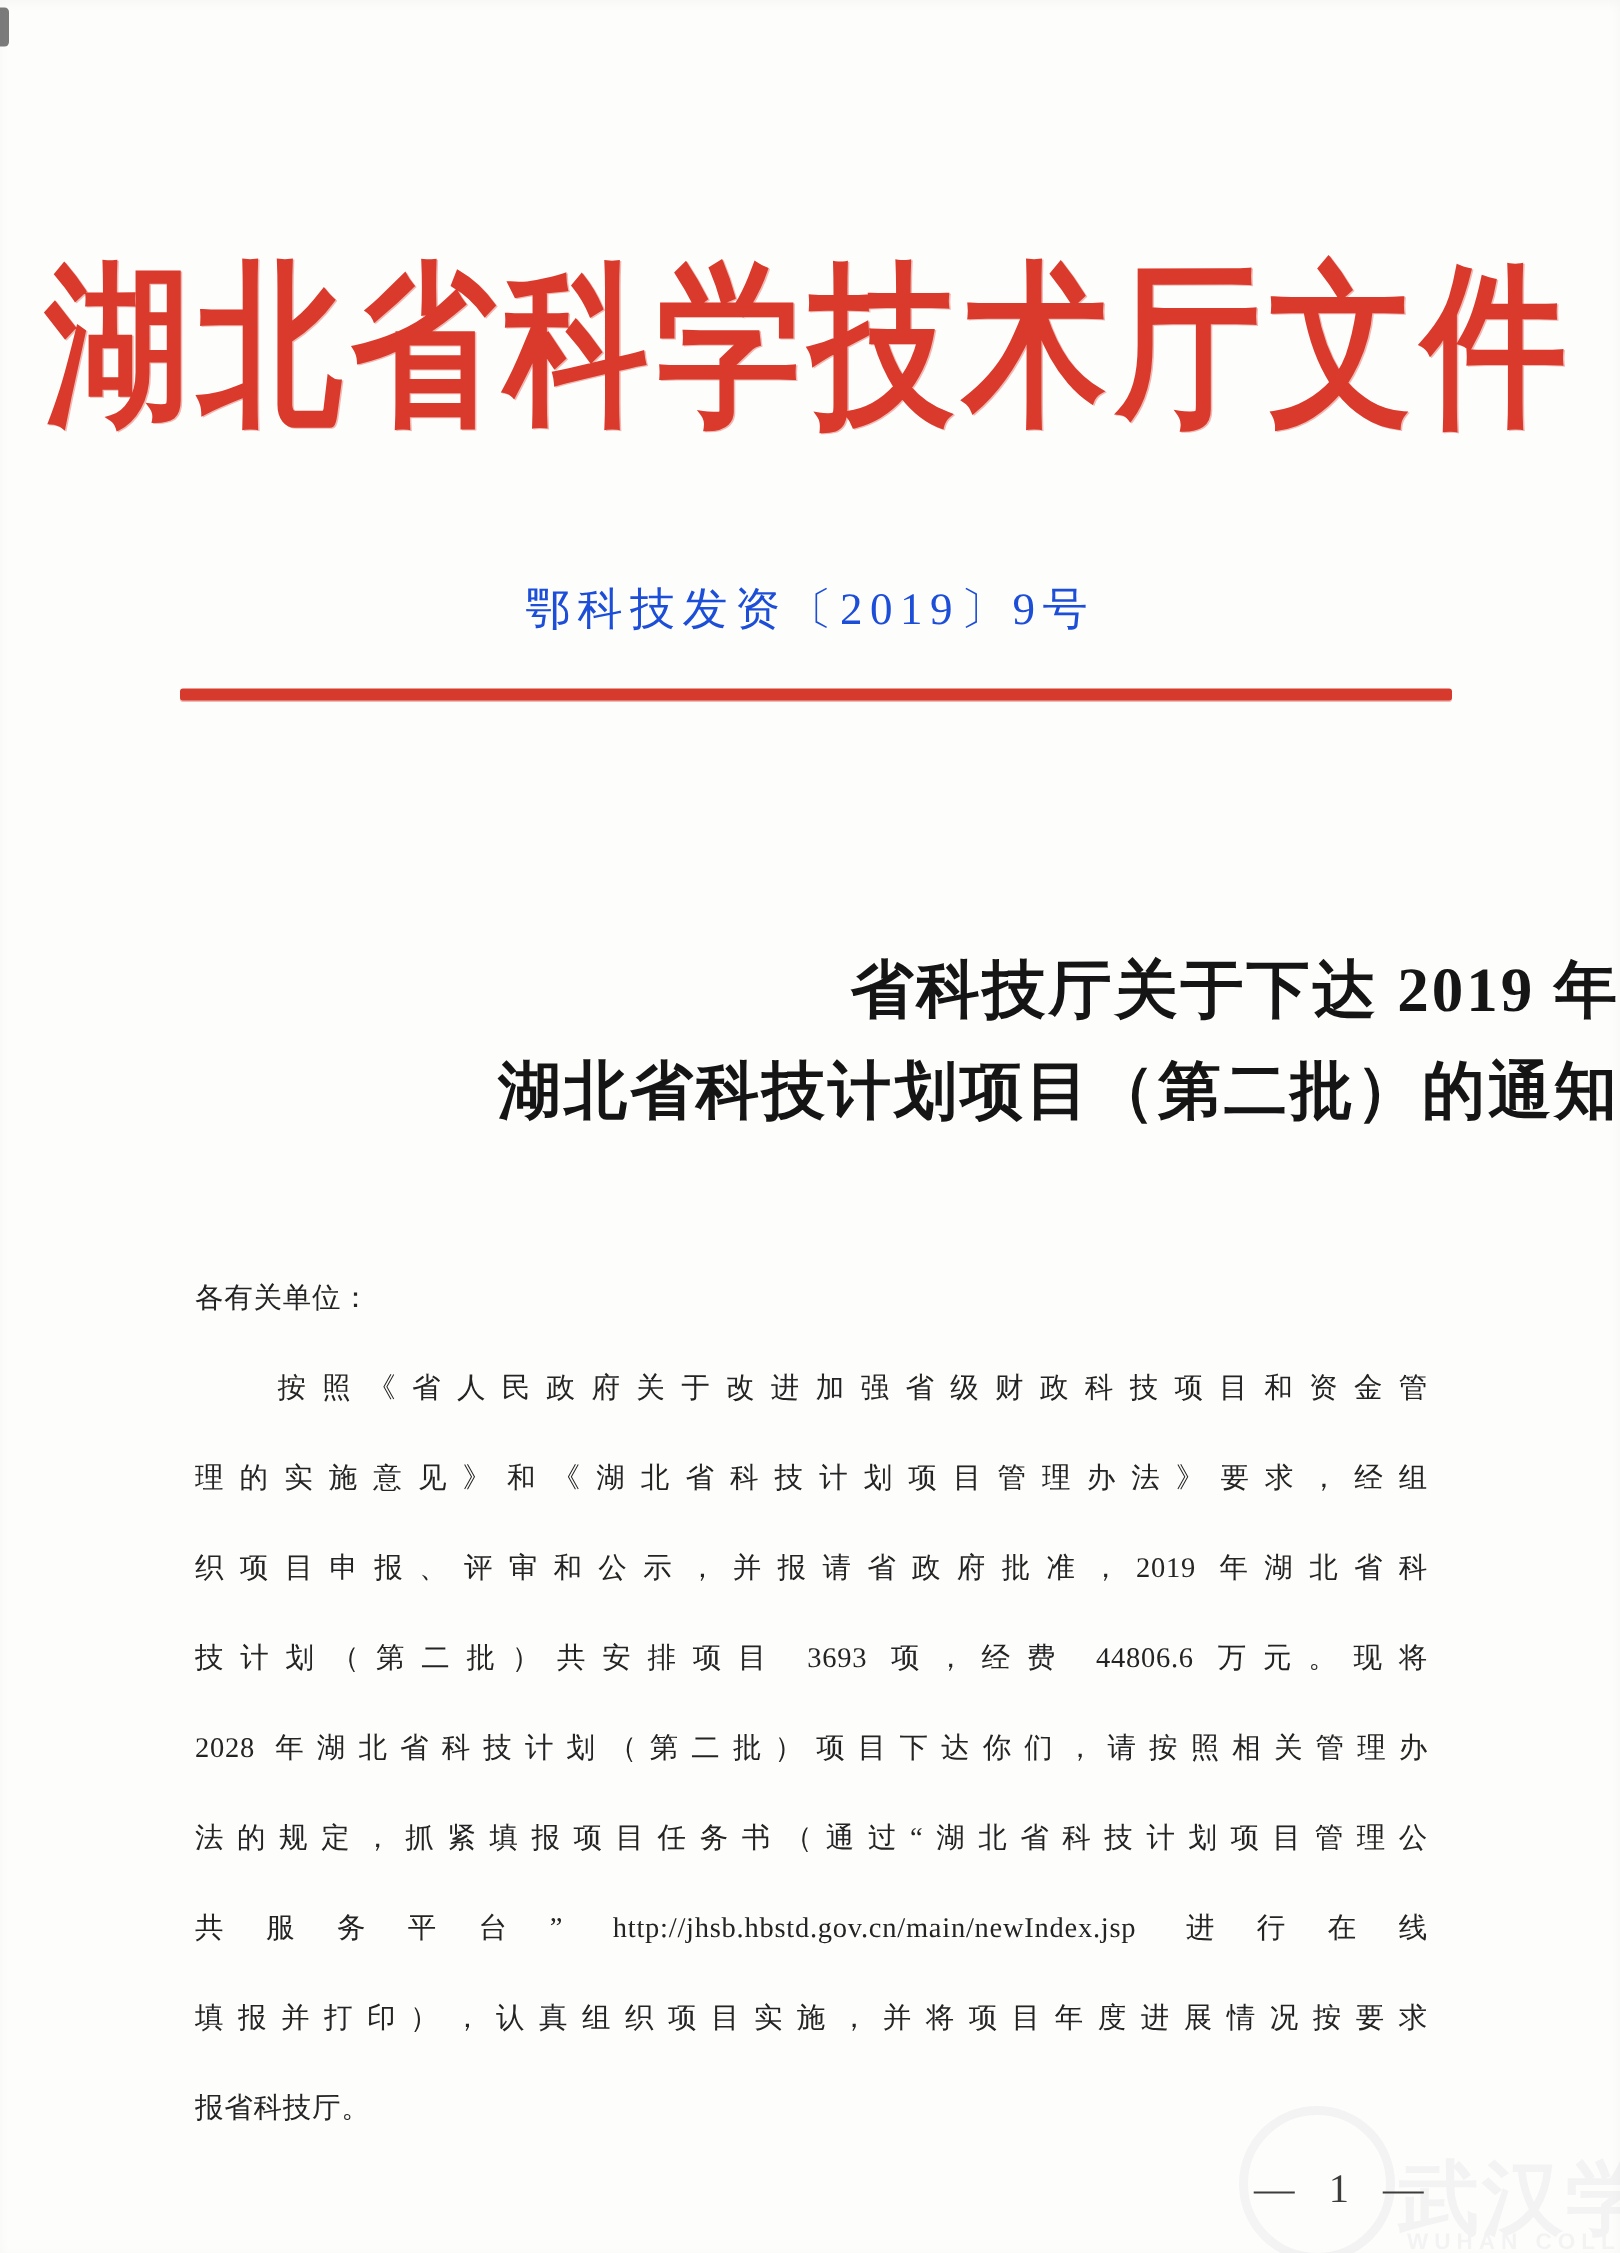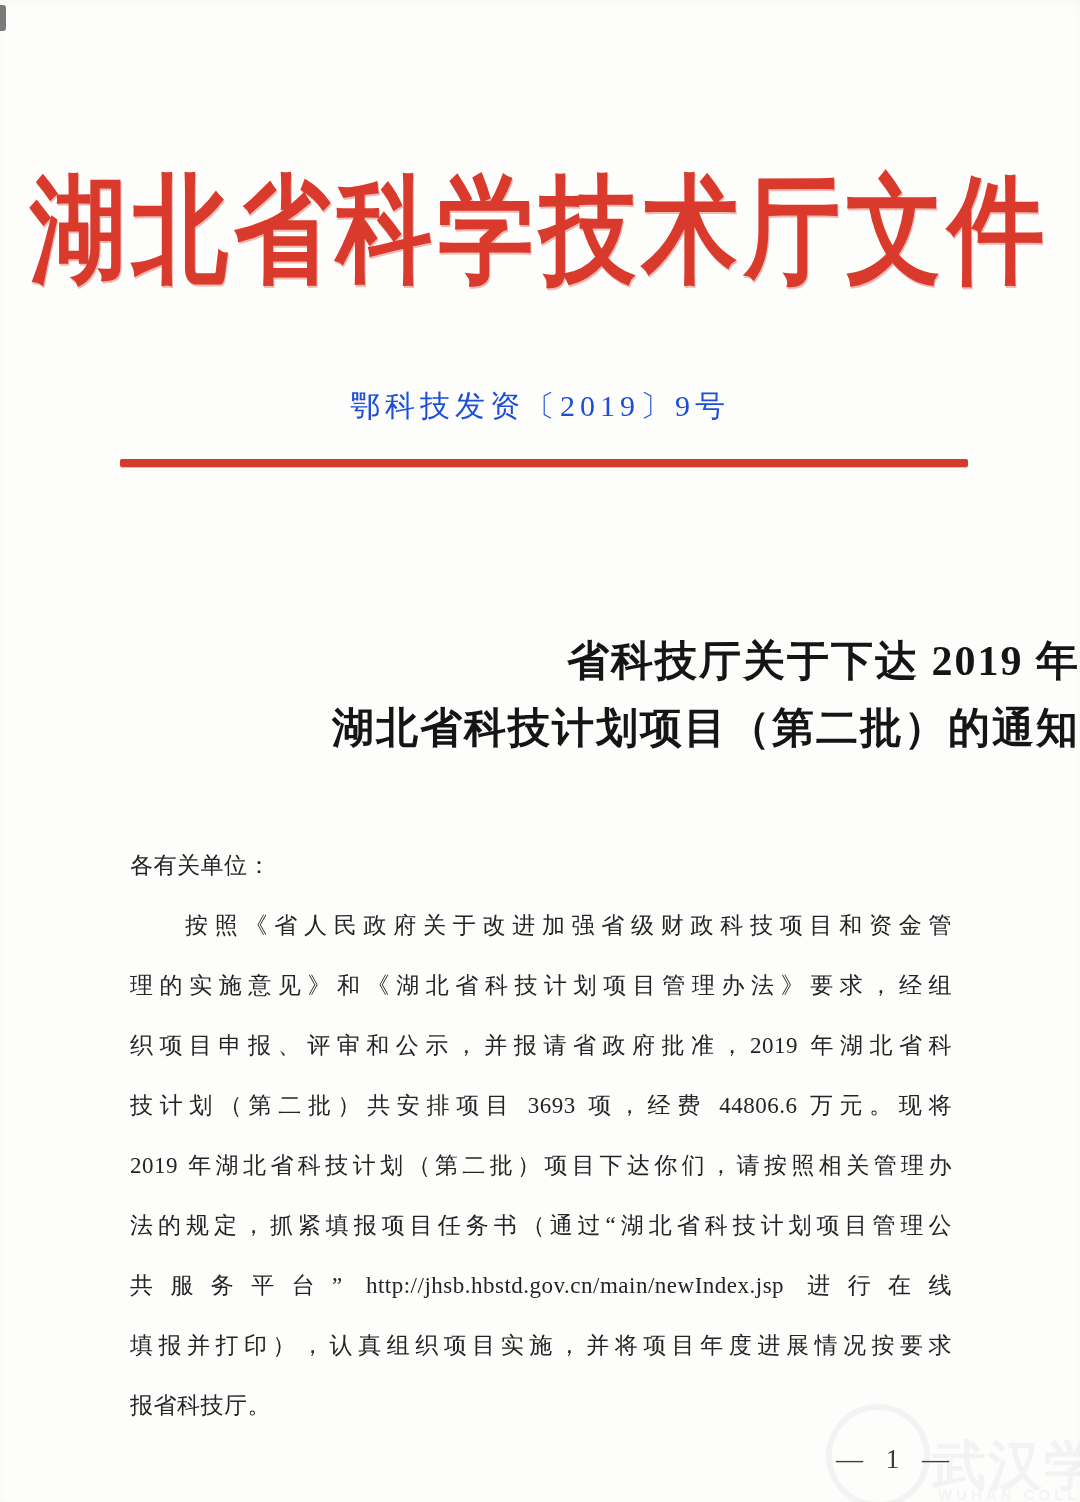--- a/index.html
+++ b/index.html
@@ -58,21 +58,21 @@
     width: 100%; text-align: right;
     font-size: 42px; font-weight: bold;
     line-height: 67px;
     color: #151515;
     letter-spacing: 2px;
   }
   
   .body-text {
     position: absolute; top: 836px; left: 130px;
     width: 822px;
-    font-size: 23px; line-height: 60px;
+    font-size: 19px; line-height: 60px;
     color: #242424;
     letter-spacing: .5px;
   }
   .body-text .line { height: 60px; overflow: visible; }
   .body-text .line.fill {
     text-align: justify;
     text-align-last: justify;
   }
   .body-text .line.indent { padding-left: 55px; }
   
@@ -128,21 +128,21 @@
     <div class="doc-title-line">省科技厅关于下达 2019 年</div>
     <div class="doc-title-line">湖北省科技计划项目（第二批）的通知</div>
   </div>
 
   <div class="body-text">
       <div class="line">各有关单位：</div>
       <div class="line indent fill">按照《省人民政府关于改进加强省级财政科技项目和资金管</div>
       <div class="line fill">理的实施意见》和《湖北省科技计划项目管理办法》要求，经组</div>
       <div class="line fill">织项目申报、评审和公示，并报请省政府批准，2019 年湖北省科</div>
       <div class="line fill">技计划（第二批）共安排项目 3693 项，经费 44806.6 万元。现将</div>
-      <div class="line fill">2019 年湖北省科技计划（第二批）项目下达你们，请按照相关管理办</div>
+      <div class="line fill">2028 年湖北省科技计划（第二批）项目下达你们，请按照相关管理办</div>
       <div class="line fill">法的规定，抓紧填报项目任务书（通过“湖北省科技计划项目管理公</div>
       <div class="line fill">共服务平台” http://jhsb.hbstd.gov.cn/main/newIndex.jsp 进行在线</div>
       <div class="line fill">填报并打印），认真组织项目实施，并将项目年度进展情况按要求</div>
       <div class="line">报省科技厅。</div>
     </div>
 
   <div class="watermark">
     <div class="wm-circle"></div>
     <div class="wm-cjk">武汉学院</div>
     <div class="wm-latin">WUHAN COLLEGE</div>

